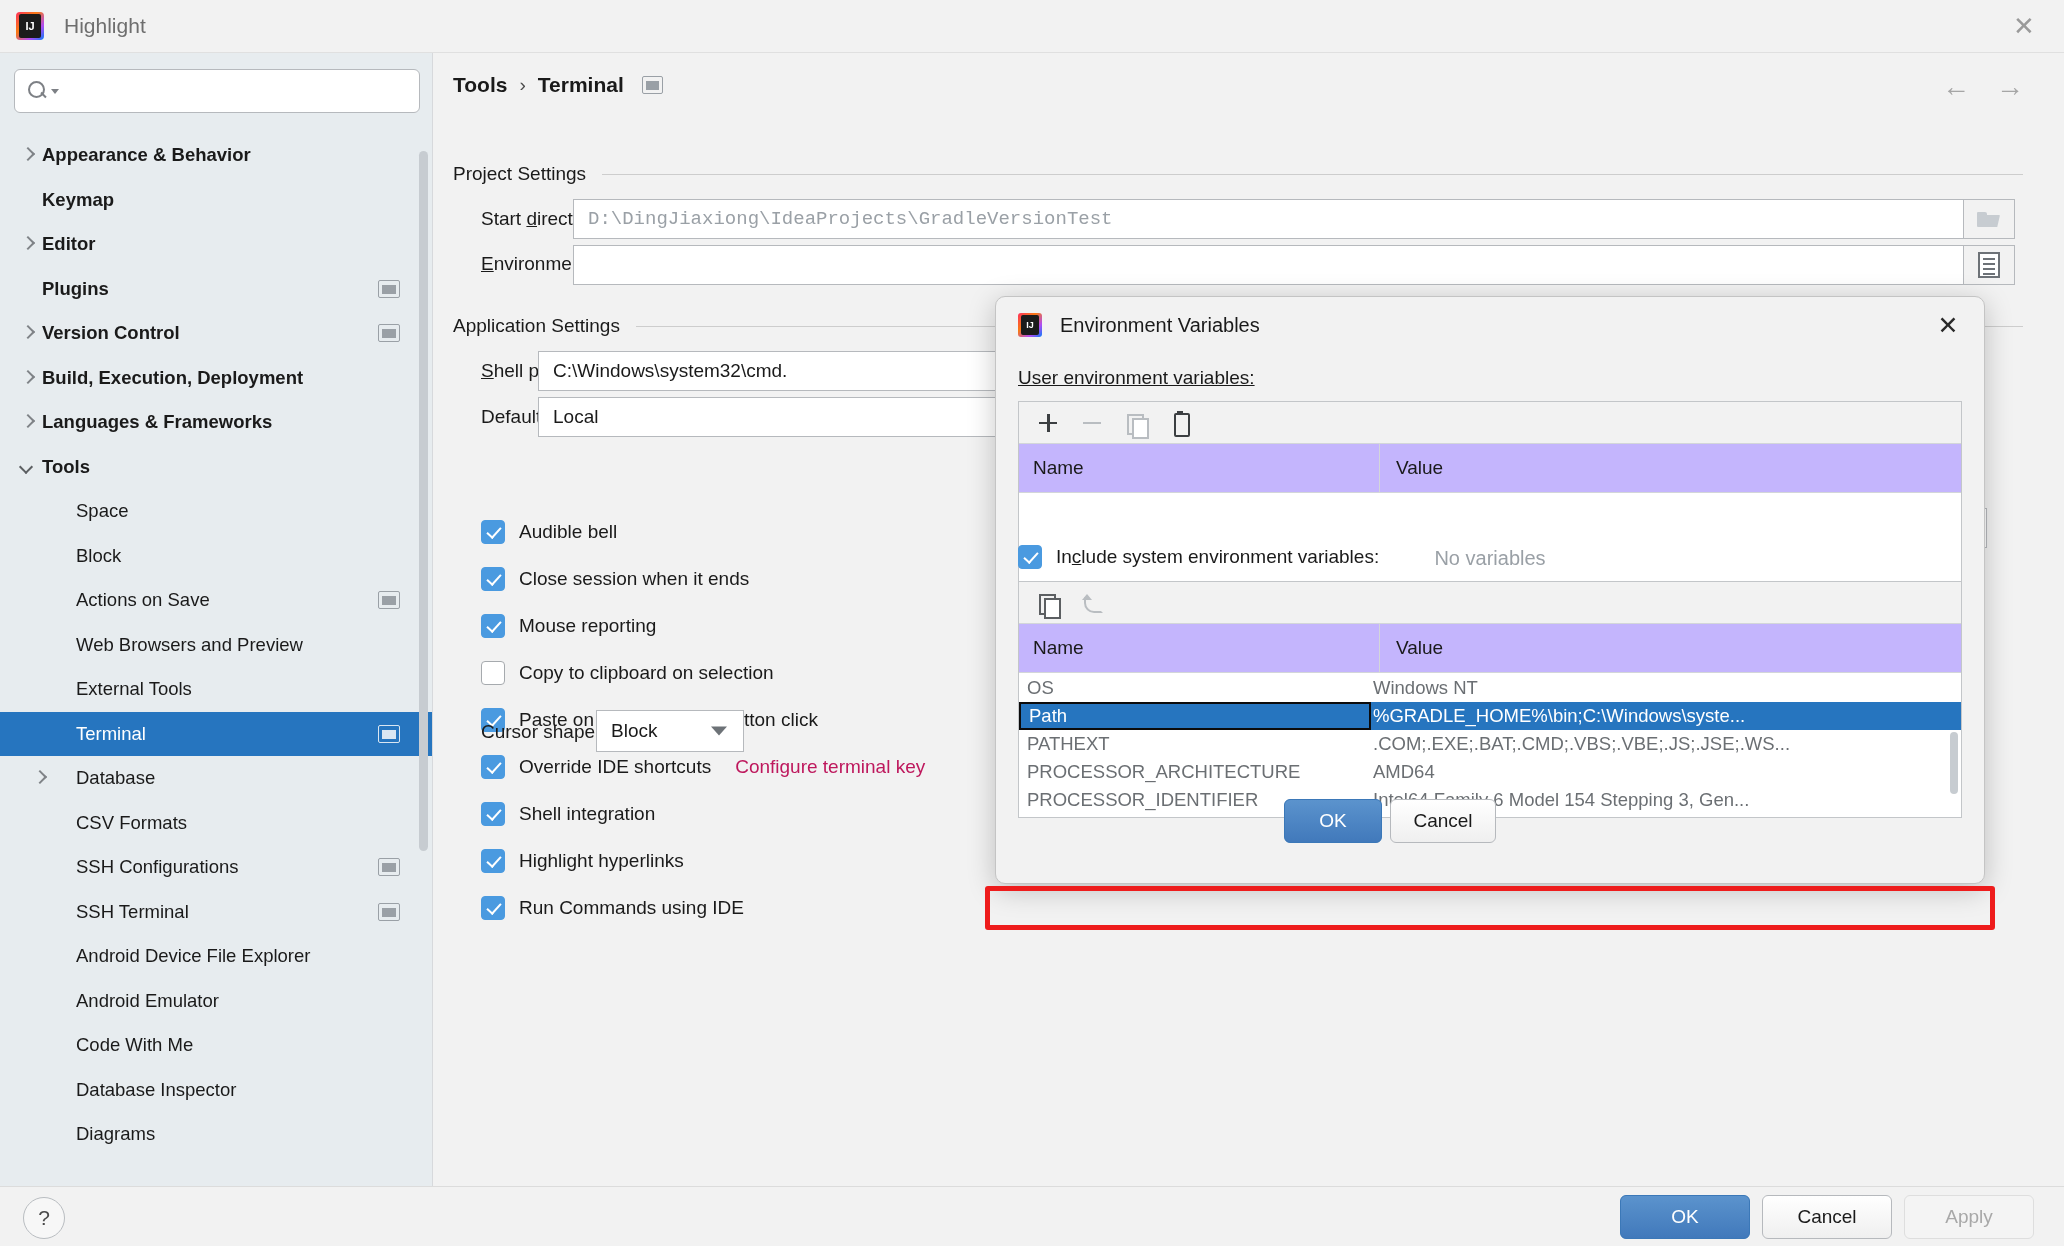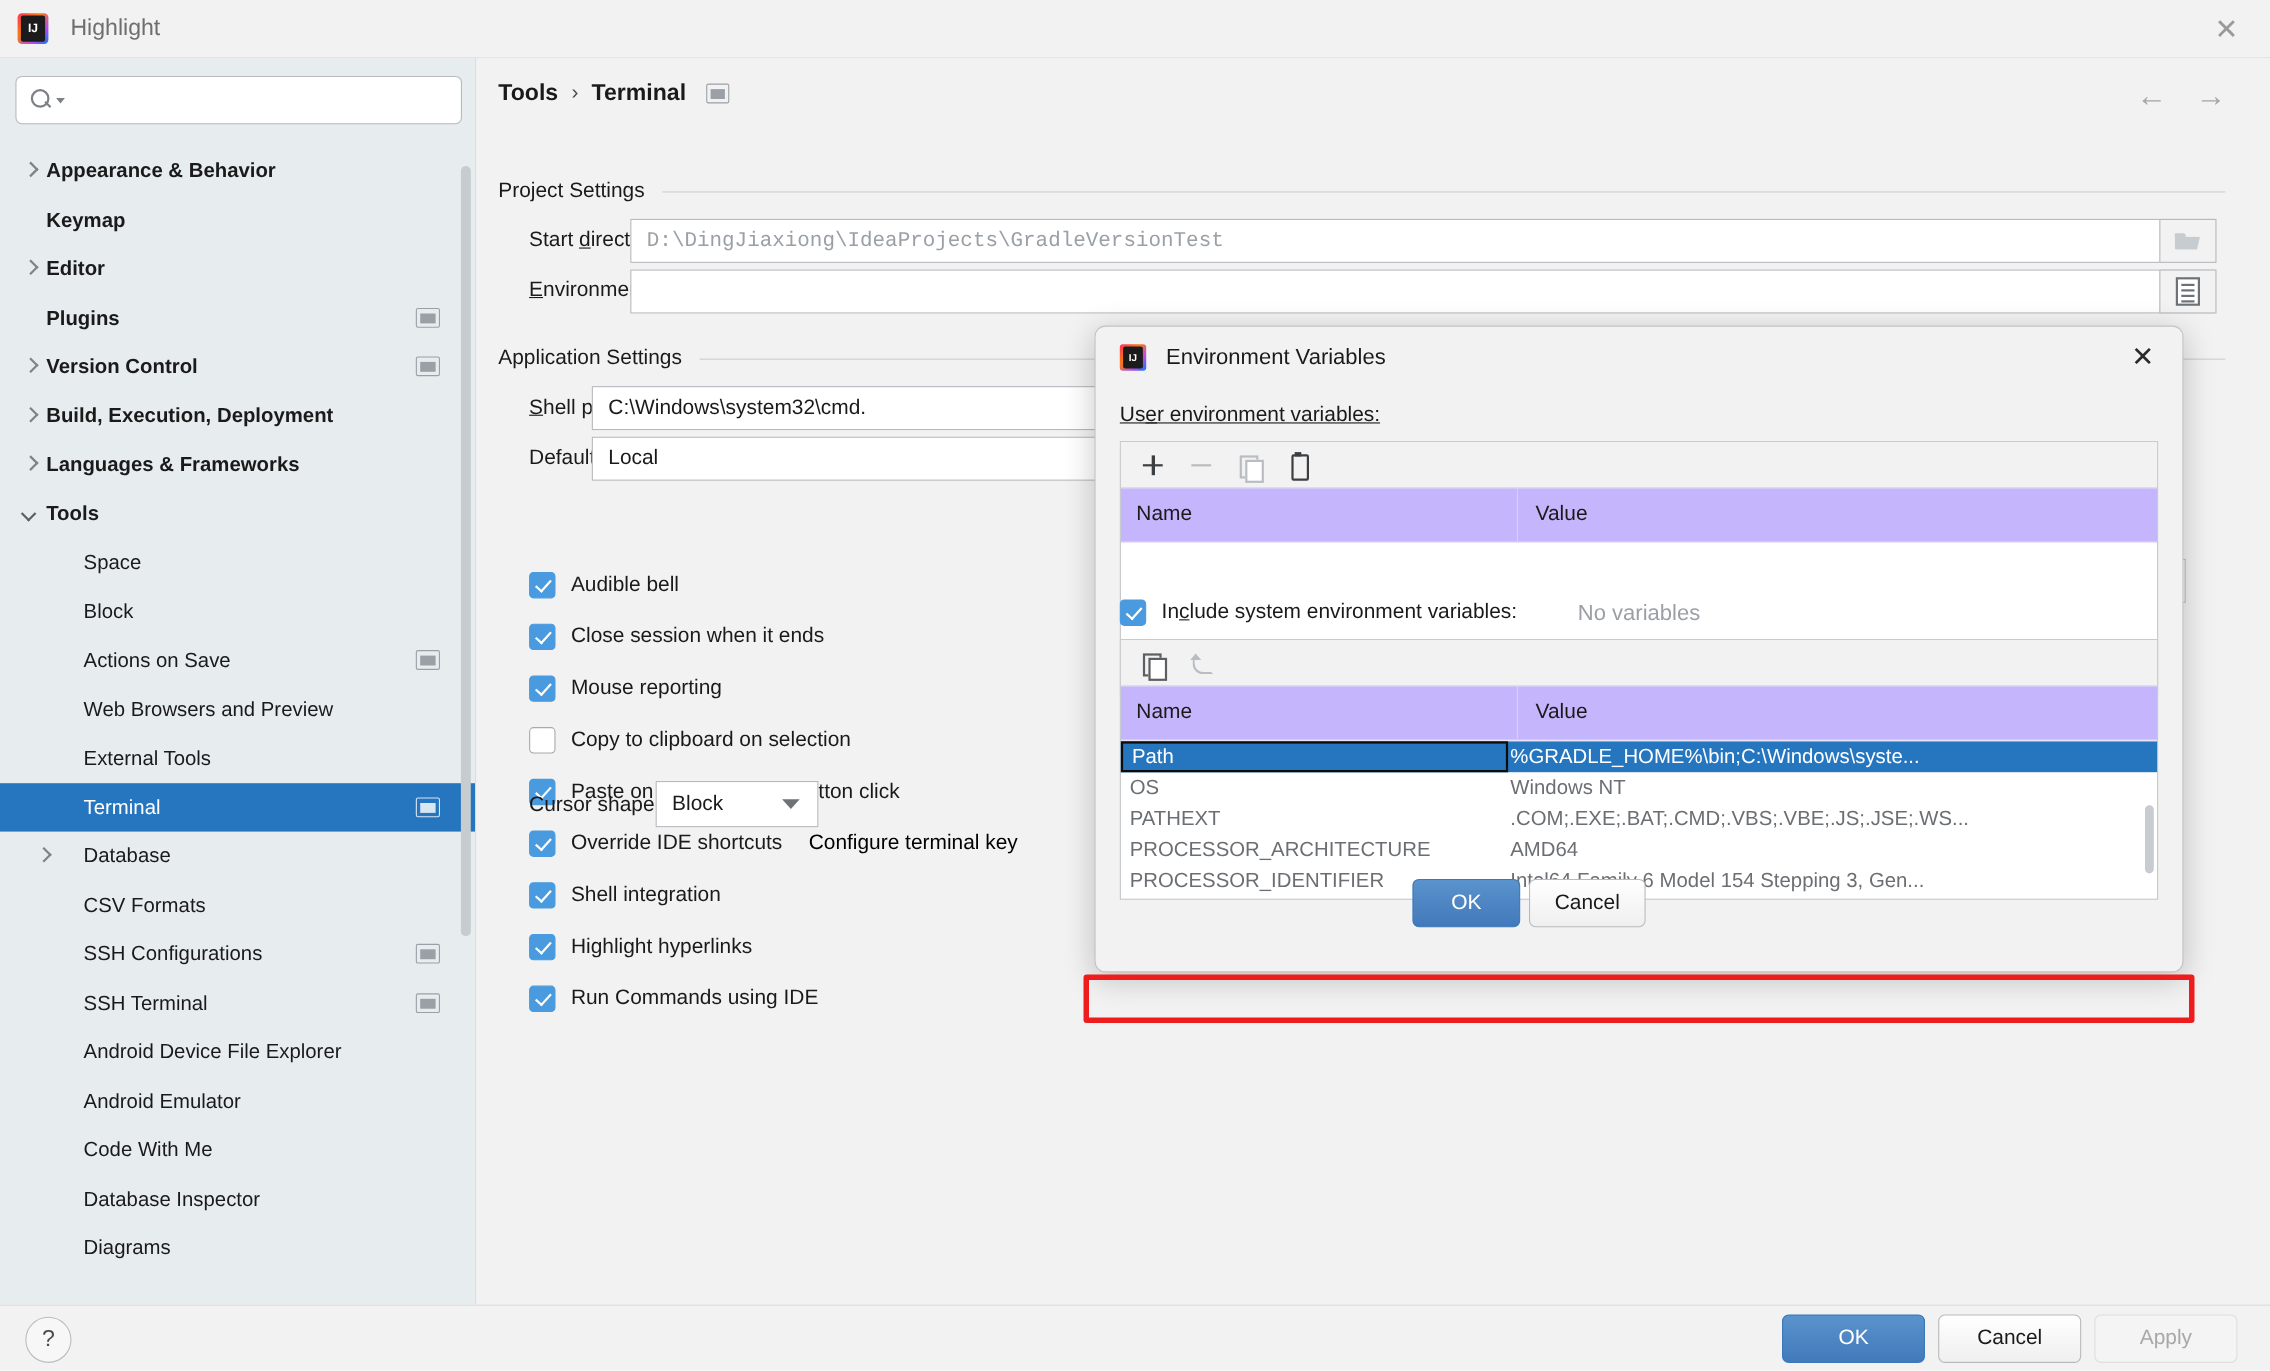--- a/index.html
+++ b/index.html
@@ -186,21 +186,21 @@
     width:24px;height:24px;box-sizing:border-box;border-radius:4px;flex:none;
     border:1.5px solid #a6aaae; background:#ffffff; position:relative;
   }
   .cbox.checked { background:#4a9ae0; border-color:#4a9ae0; }
   .cbox.checked::after{
     content:""; position:absolute; left:8px; top:3px; width:6px; height:12px;
     border-right:2.6px solid #ffffff; border-bottom:2.6px solid #ffffff;
     transform: rotate(42deg);
   }
   .cblabel { margin-left:14px; font-size:19px; color:#1a1a1a; white-space:nowrap; }
-  .linklabel { margin-left: 24px; font-size:19px; color:#000000; white-space:nowrap; }
+  .linklabel { margin-left: 24px; font-size:19px; color:#be185d; white-space:nowrap; }
 
   .combo {
     position:absolute; background:#ffffff; border:1px solid #b6b9bd; box-sizing:border-box;
     display:flex; align-items:center; font-size:19px; color:#1a1a1a; padding-left:14px;
   }
   .combo .caret {
     position:absolute; right:16px; top:50%; transform:translateY(-50%);
     width:0;height:0;border-left:8px solid transparent;border-right:8px solid transparent;
     border-top:9px solid #6d7277;
   }
@@ -584,27 +584,27 @@
       <div class="tbl-toolbar">
         <span class="ti copy dark"></span>
         <span class="ti revert"></span>
       </div>
       <div class="tbl-head" style="top:42px;">
         <div class="th-name">Name</div>
         <div class="th-sep"></div>
         <div class="th-value">Value</div>
       </div>
       <div id="system-rows" style="position:absolute; left:0; right:0; top:92px;">
+          <div class="row">
+            <div class="c-name">OS</div>
+            <div class="c-val">Windows NT</div>
+          </div>
           <div class="row selected">
             <div class="c-name">Path</div>
             <div class="c-val">%GRADLE_HOME%\bin;C:\Windows\syste...</div>
-          </div>
-          <div class="row">
-            <div class="c-name">OS</div>
-            <div class="c-val">Windows NT</div>
           </div>
           <div class="row">
             <div class="c-name">PATHEXT</div>
             <div class="c-val">.COM;.EXE;.BAT;.CMD;.VBS;.VBE;.JS;.JSE;.WS...</div>
           </div>
           <div class="row">
             <div class="c-name">PROCESSOR_ARCHITECTURE</div>
             <div class="c-val">AMD64</div>
           </div>
           <div class="row">

